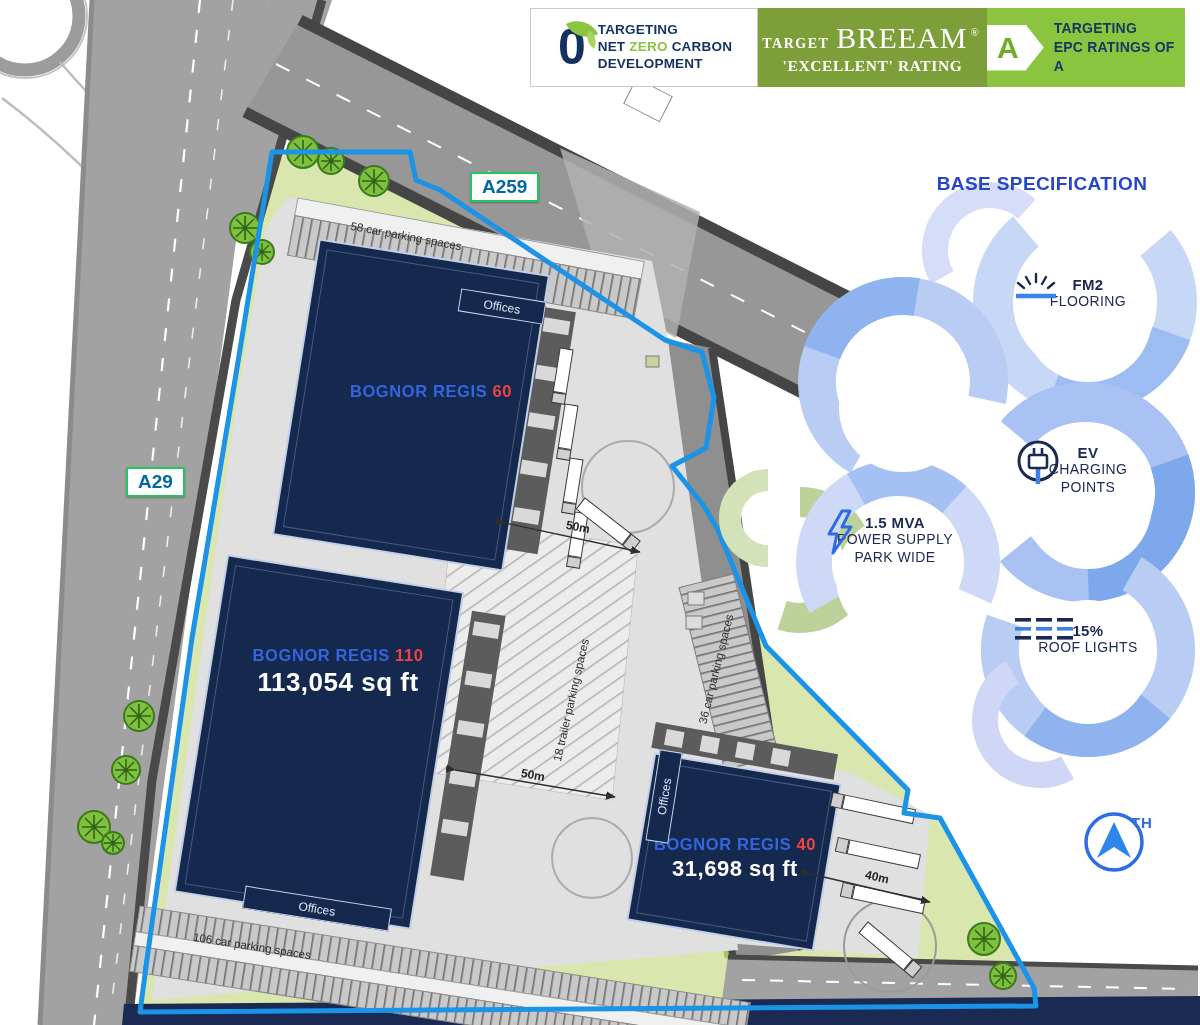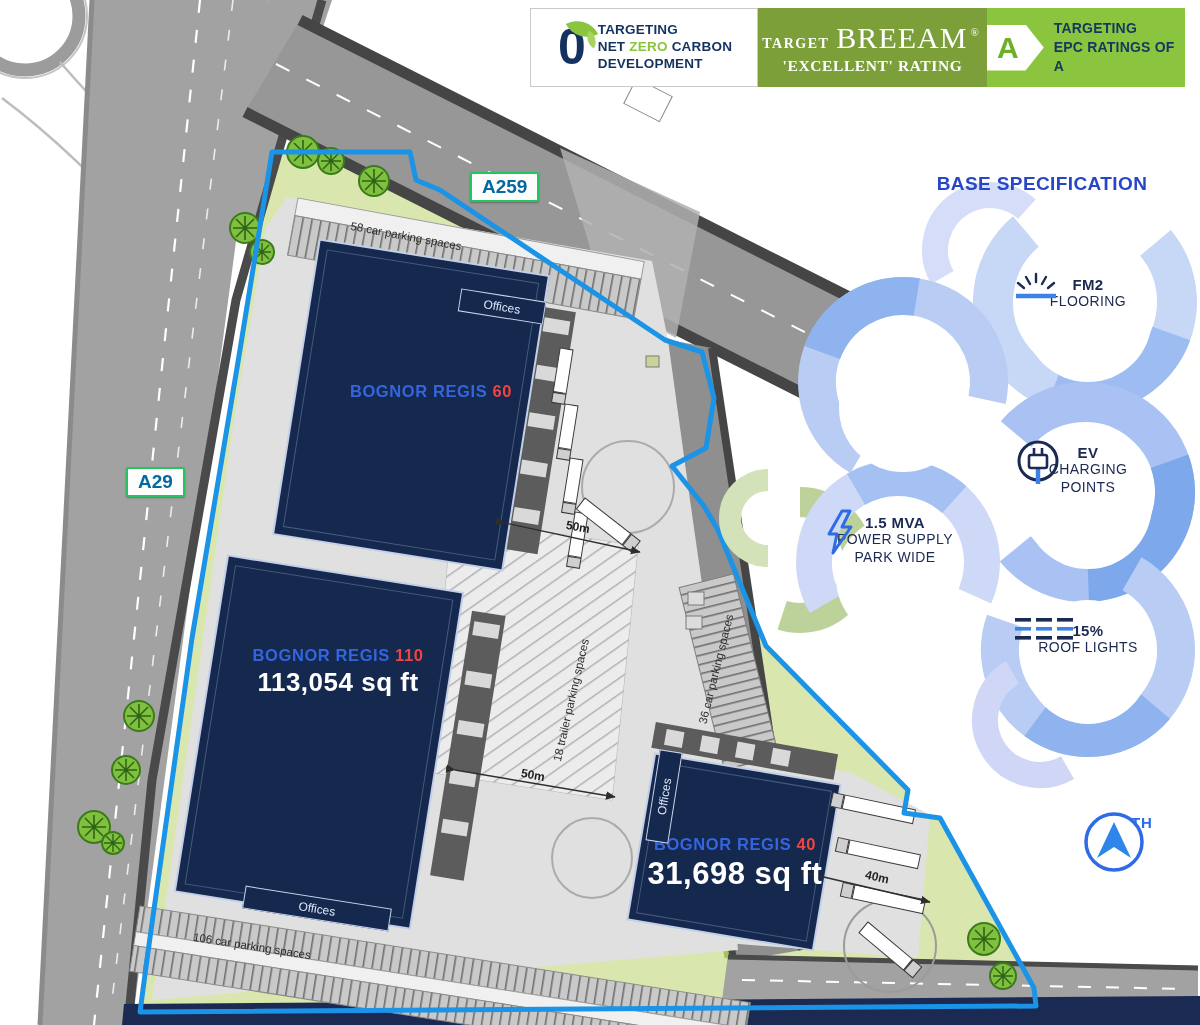--- a/index.html
+++ b/index.html
@@ -39,21 +39,21 @@
   .spec-item .l1{font-weight:800;font-size:15px;letter-spacing:.4px;margin-top:6px;}
   .spec-item .l2,.spec-item .l3{font-weight:500;font-size:14px;letter-spacing:.4px;line-height:1.25;}
   .north{position:absolute;left:1082px;top:810px;width:84px;text-align:center;}
   .north .lbl{color:#2e6be4;font-weight:800;font-size:15px;letter-spacing:.8px;margin-top:4px;}
 
   
   .bldg-label{position:absolute;text-align:center;}
   .bldg-label .nm{color:#3465de;font-size:16.5px;font-weight:600;letter-spacing:.6px;white-space:nowrap;}
   .bldg-label .nm .num{color:#ef4444;font-weight:700;}
   .bldg-label .ar{color:#fff;font-weight:800;font-size:26px;margin-top:2px;letter-spacing:.5px;white-space:nowrap;}
-  .bldg-label.sm .ar{font-size:31px;}
+  .bldg-label.sm .ar{font-size:22px;}
   .road-label{position:absolute;background:#fdfdfd;border:2px solid #22c55e;border-radius:2px;
               color:#0369a1;font-weight:700;font-size:19px;padding:2px 10px;
               box-shadow:0 1px 2px rgba(0,0,0,.3);white-space:nowrap;}
   .map-note{position:absolute;color:#2d2d2d;font-size:11.5px;white-space:nowrap;
             transform:translate(-50%,-50%);}
   .offices{position:absolute;background:#15284e;border:1.5px solid #c9d3ea;color:#dde6f8;
            font-size:12px;display:flex;align-items:center;justify-content:center;box-sizing:border-box;}
   .dim{position:absolute;color:#1f1f1f;font-size:12px;font-weight:600;white-space:nowrap;
        transform:translate(-50%,-50%);}
 </style>

